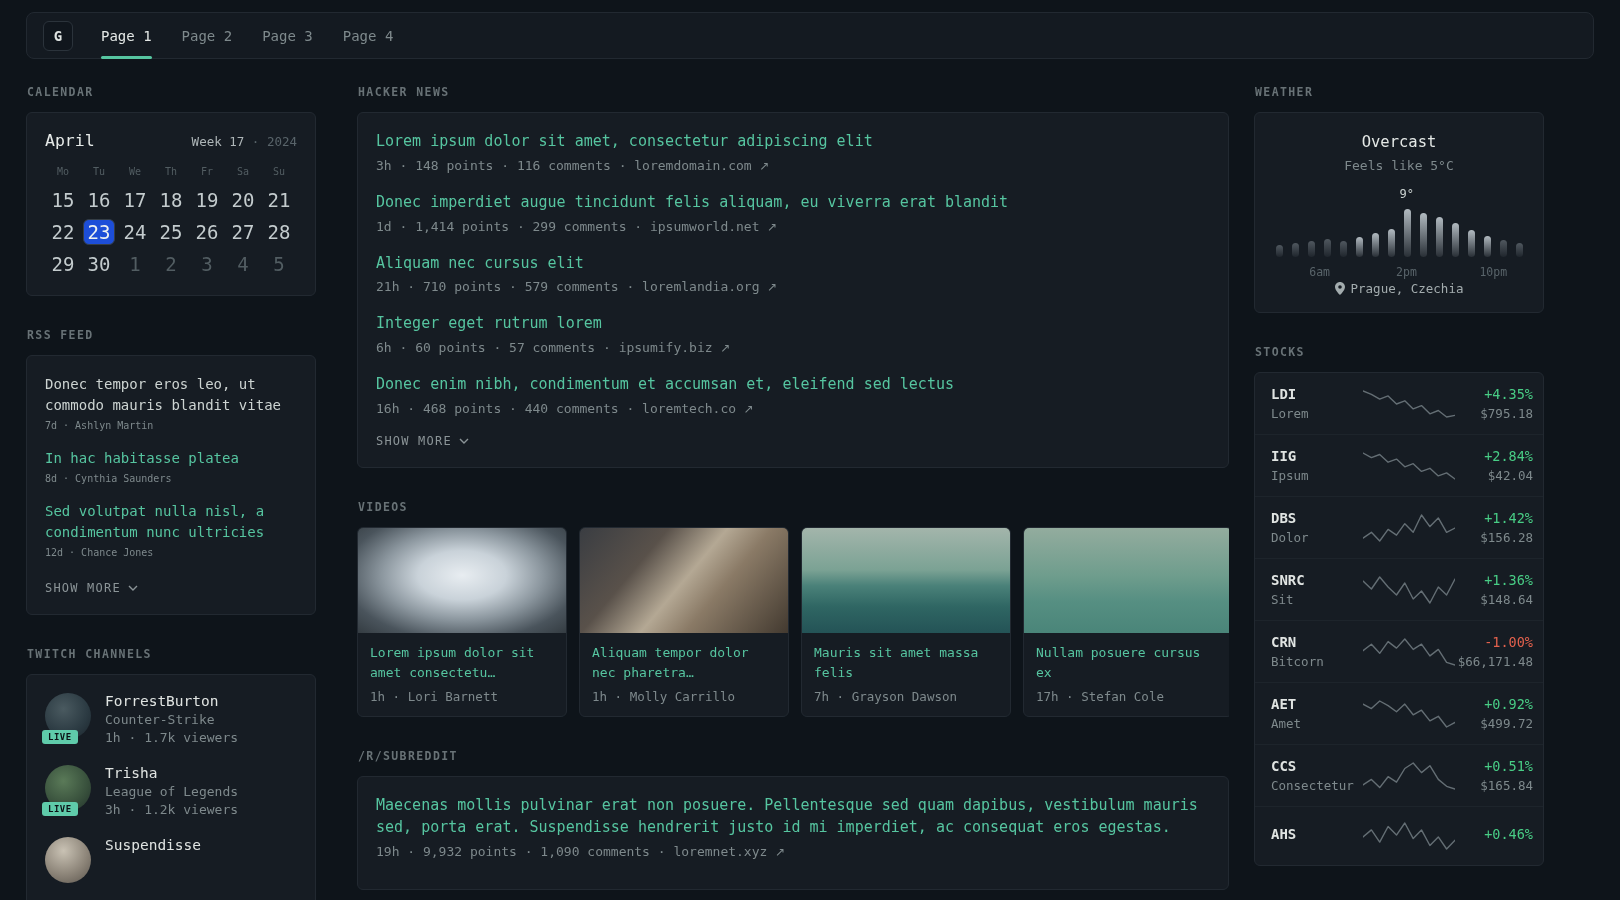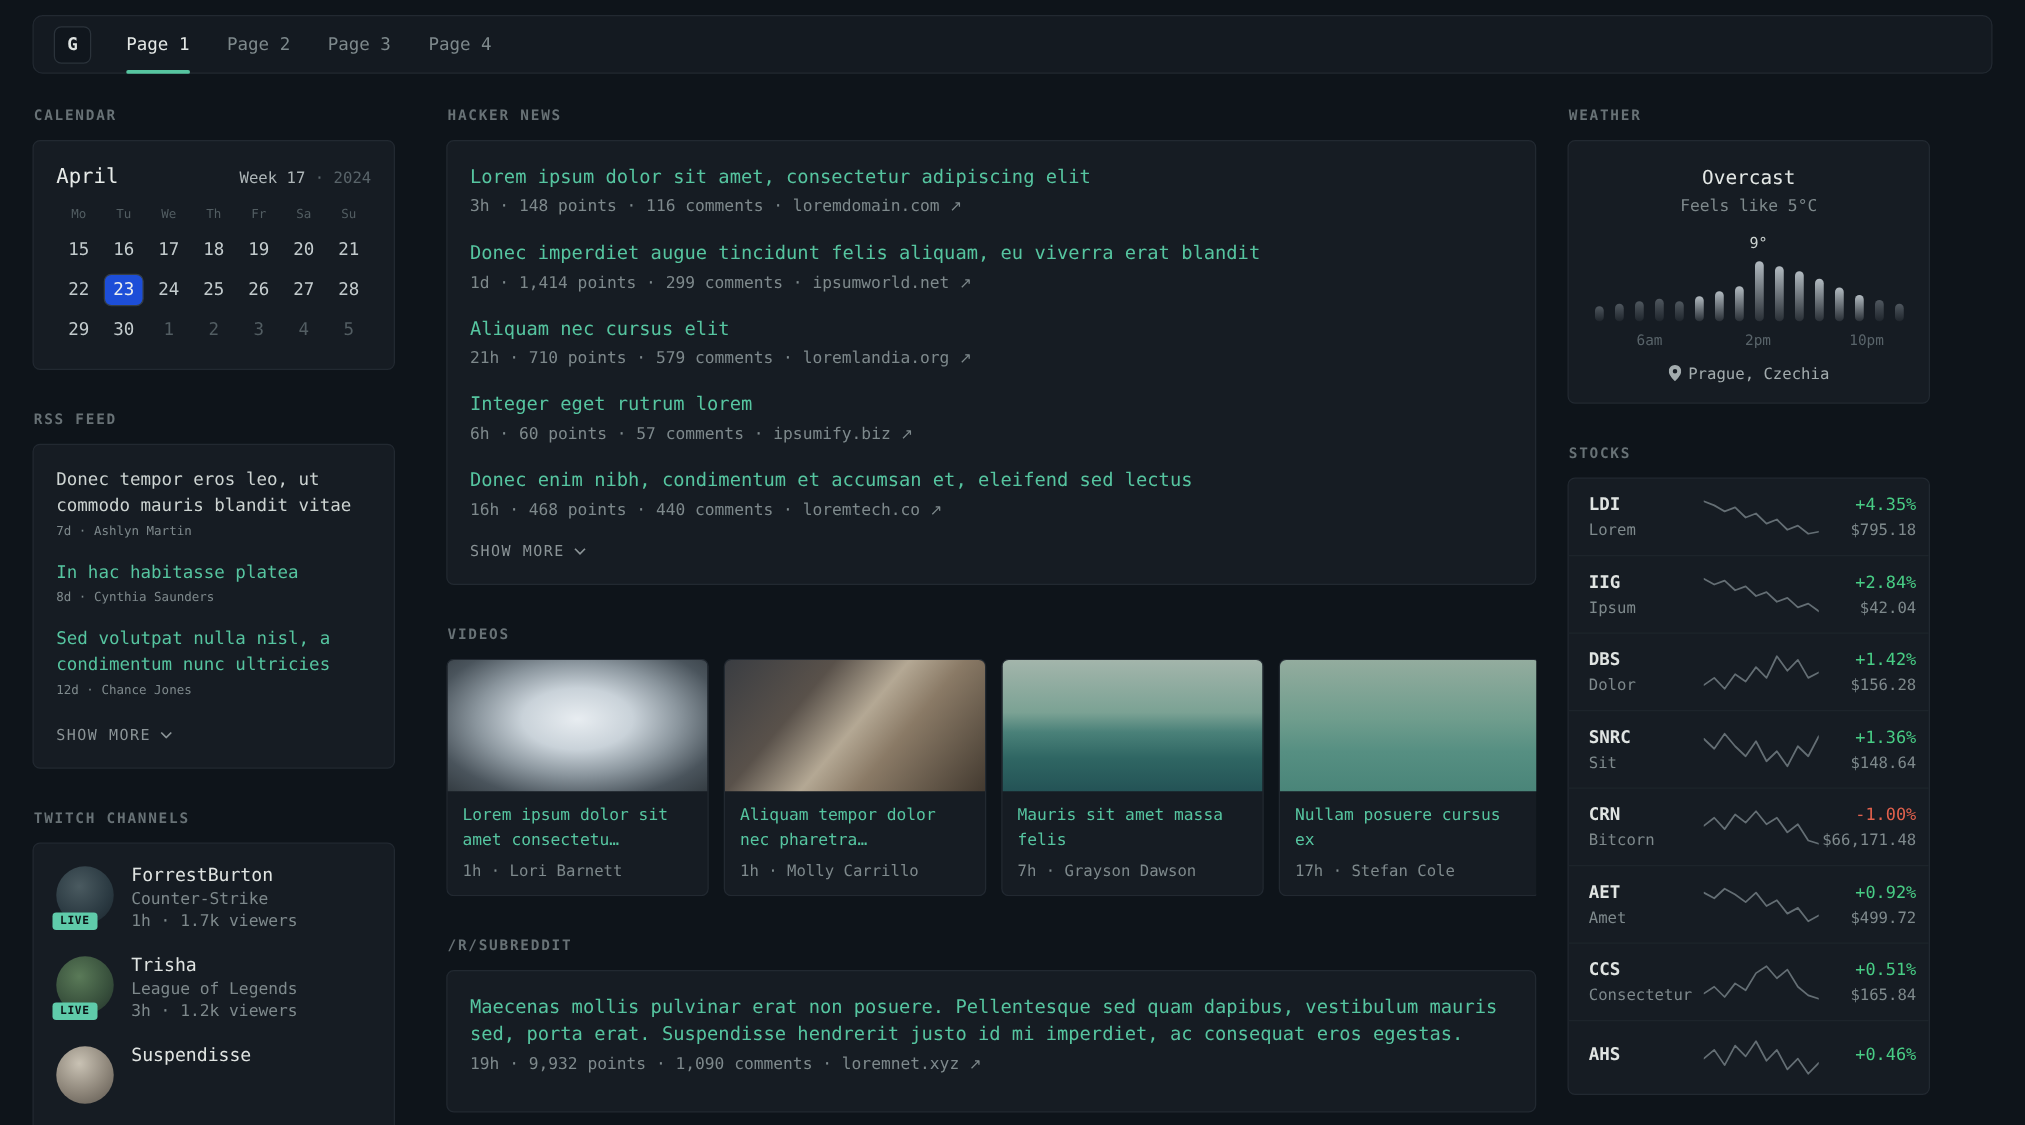--- a/index.html
+++ b/index.html
@@ -66,21 +66,21 @@
   .cal-week { font-size: 12.5px; color: #aeb6b8; }
   .cal-week .dim { color: var(--dim); }
   .cal-grid {
     display: grid; grid-template-columns: repeat(7, 1fr);
     text-align: center; margin-top: 16px; row-gap: 6px;
   }
   .cal-dow { font-size: 10px; color: #525d62; }
   .cal-days { margin-top: 10px; row-gap: 6px; }
   .cal-day {
     width: 32px; height: 26px; line-height: 24px; margin: 0 auto;
-    font-size: 14px; color: #c3cbcd; border: 1px solid transparent; border-radius: 6px;
+    font-size: 19px; color: #c3cbcd; border: 1px solid transparent; border-radius: 6px;
   }
   .cal-day.muted { color: #525d62; }
   .cal-day.selected { background: #1d4ed8; border-color: #353e46; color: #eef1f0; }
 
   
   .rss-item { margin-bottom: 17px; }
   .rss-title { font-size: 14px; line-height: 1.5; color: #cdd4d2; cursor: pointer; }
   .rss-title.hl { color: var(--accent); }
   .feed-meta { margin-top: 4px; font-size: 10px; color: var(--muted); }
 
@@ -142,21 +142,21 @@
     width: 7px; border-radius: 3.5px;
     background: linear-gradient(180deg, rgba(150,160,168,.45), rgba(150,160,168,.07));
   }
   .wbar.day {
     background: linear-gradient(180deg, rgba(205,214,220,.85), rgba(205,214,220,.10));
   }
   .w-times { position: relative; height: 16px; margin-top: 8px; }
   .w-times .t { position: absolute; transform: translateX(-50%); font-size: 11.5px; color: var(--dim); }
   .t1 { left: 18%; } .t2 { left: 53%; } .t3 { left: 88%; }
   .w-loc {
-    margin-top: 10px; display: flex; align-items: center; justify-content: center;
+    margin-top: 0; display: flex; align-items: center; justify-content: center;
     gap: 6px; font-size: 12.5px; color: #a3acae;
   }
   .w-loc svg { fill: #a3acae; }
 
   
   .stocks-card { padding: 0; }
   .stock-row {
     display: flex; align-items: center; padding: 13px 16px; cursor: pointer;
   }
   .stock-row + .stock-row { border-top: 1px solid #1d242b; }

